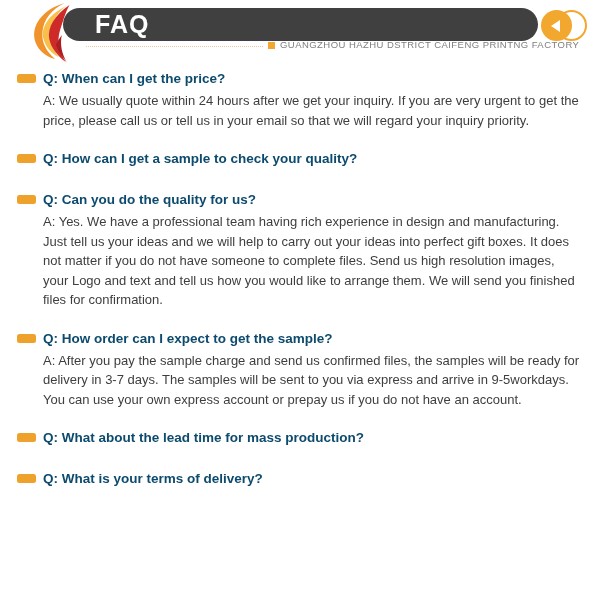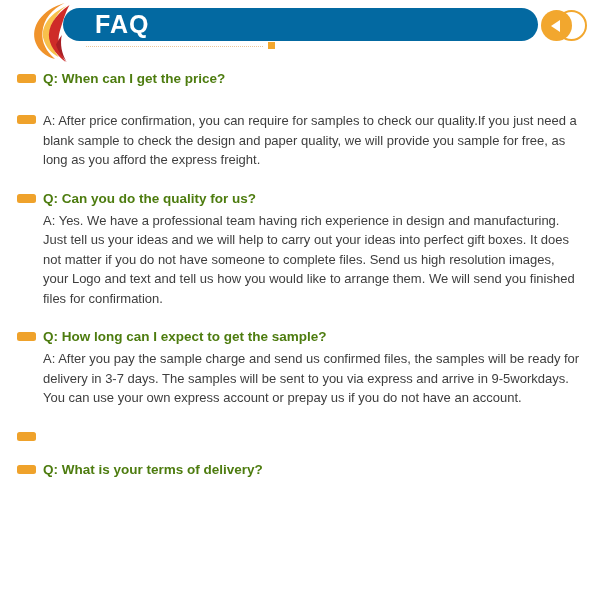--- a/index.html
+++ b/index.html
@@ -19,21 +19,21 @@
     position: absolute;
     left: 26px; top: 2px;
     width: 58px; height: 60px;
     z-index: 3;
   }
 
   .title-pill {
     position: absolute;
     left: 63px; top: 8px;
     width: 475px; height: 33px;
-    background: #0369a1;
+    background: #404040;
     border-radius: 17px;
     z-index: 2;
     display: flex;
     align-items: center;
   }
   .title-pill .title-text {
     color: #ffffff;
     font-weight: bold;
     font-size: 25px;
     letter-spacing: 1px;
@@ -109,21 +109,21 @@
     width: 19px; height: 9px;
     background: #EFA22B;
     border-radius: 2.5px;
     margin-top: 4px;
     margin-right: 7px;
   }
   .qa { flex: 1 1 auto; }
   .q {
     font-size: 13.5px;
     font-weight: bold;
-    color: #4d7c0f;
+    color: #0c4a6e;
     line-height: 18px;
     margin-bottom: 3px;
   }
   .a {
     font-size: 13px;
     color: #3E3E3E;
     line-height: 19.5px;
   }
 </style>
 </head>
@@ -149,57 +149,60 @@
     </div>
 
     <div class="deco-ring"></div>
 
     <button class="nav-circle">
       <span class="left-tri"></span>
     </button>
 
     <div class="dot-line"></div>
     <span class="sq-bullet"></span>
+    <span class="subtitle">GUANGZHOU HAZHU DSTRICT CAIFENG PRINTNG FACTORY</span>
 
   </header>
 
   <main class="faq-list" id="faq-list">
     <section class="faq-item">
       <span class="item-bullet"></span>
       <div class="qa">
         <div class="q">Q: When can I get the price?</div>
-      </div>
-    </section>
-
-    <section class="faq-item">
-      <span class="item-bullet"></span>
-      <div class="qa">
-        <div class="a">A: After price confirmation, you can require for samples to check our quality.If you just need a blank sample to check the design and paper quality, we will provide you sample for free, as long as you afford the express freight.</div>
+        <div class="a">A: We usually quote within 24 hours after we get your inquiry. If you are very urgent to get the price, please call us or tell us in your email so that we will regard your inquiry priority.</div>
+      </div>
+    </section>
+
+    <section class="faq-item">
+      <span class="item-bullet"></span>
+      <div class="qa">
+        <div class="q">Q: How can I get a sample to check your quality?</div>
       </div>
     </section>
 
     <section class="faq-item">
       <span class="item-bullet"></span>
       <div class="qa">
         <div class="q">Q: Can you do the quality for us?</div>
         <div class="a">A: Yes. We have a professional team having rich experience in design and manufacturing. Just tell us your ideas and we will help to carry out your ideas into perfect gift boxes. It does not matter if you do not have someone to complete files. Send us high resolution images, your Logo and text and tell us how you would like to arrange them. We will send you finished files for confirmation.</div>
       </div>
     </section>
 
     <section class="faq-item">
       <span class="item-bullet"></span>
       <div class="qa">
-        <div class="q">Q: How long can I expect to get the sample?</div>
+        <div class="q">Q: How order can I expect to get the sample?</div>
         <div class="a">A: After you pay the sample charge and send us confirmed files, the samples will be ready for delivery in 3-7 days. The samples will be sent to you via express and arrive in 9-5workdays. You can use your own express account or prepay us if you do not have an account.</div>
       </div>
     </section>
 
     <section class="faq-item">
       <span class="item-bullet"></span>
       <div class="qa">
+        <div class="q">Q: What about the lead time for mass production?</div>
       </div>
     </section>
 
     <section class="faq-item">
       <span class="item-bullet"></span>
       <div class="qa">
         <div class="q">Q: What is your terms of delivery?</div>
 
       </div>
     </section>

